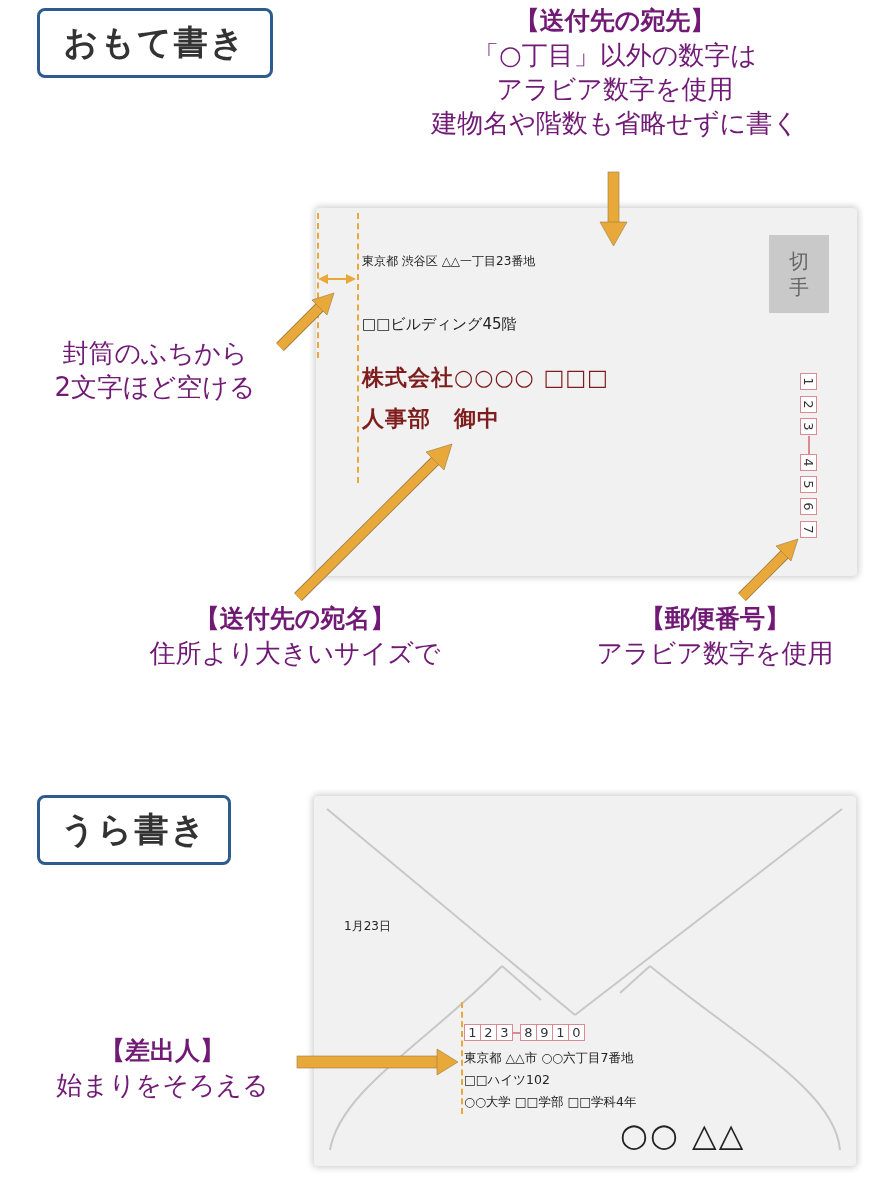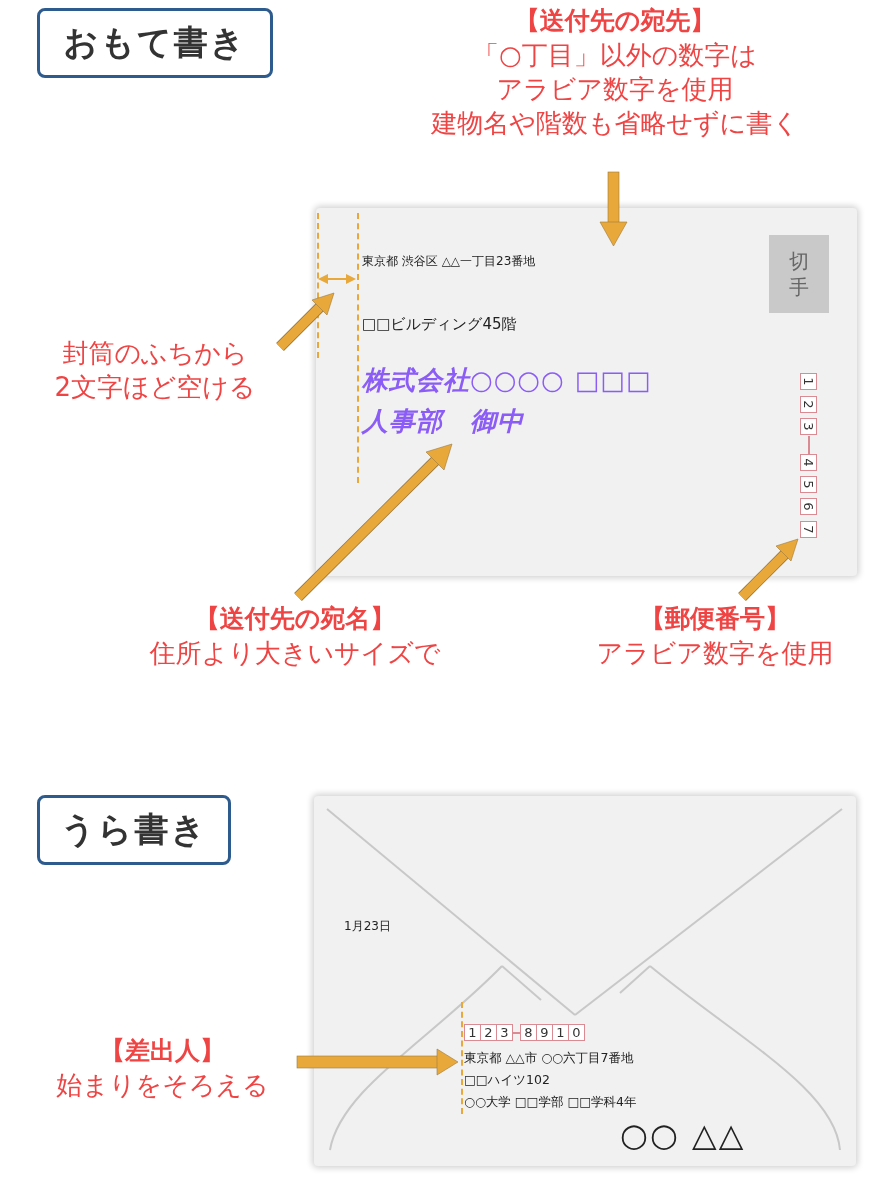--- a/index.html
+++ b/index.html
@@ -2,33 +2,33 @@
 <html><head>
 <meta charset="utf-8">
 <style>
   html, body { margin: 0; padding: 0; background: #ffffff; }
   body { width: 892px; height: 1190px; position: relative; overflow: hidden;
          font-family: "DejaVu Sans", "Liberation Sans", sans-serif; color: #333333; }
   .abs { position: absolute; }
   .section-label { position: absolute; border: 3px solid #2d5b8e; border-radius: 8px;
          background: #fff; font-weight: bold; font-size: 34px; color: #333;
          display: flex; align-items: center; justify-content: center; letter-spacing: 2px; box-sizing: border-box; }
-  .callout { position: absolute; text-align: center; color: #ef4444; }
+  .callout { position: absolute; text-align: center; color: #701a75; }
   .callout .head { font-weight: bold; font-size: 25px; line-height: 34px; }
   .callout .line { font-size: 26px; line-height: 34px; white-space: nowrap; }
   .envelope { position: absolute; background: #f1f1f1; border-radius: 4px;
          box-shadow: 0 0 6px 2px rgba(0,0,0,0.18); }
   .guide { position: absolute; border-left: 2px dashed #e9a83a; width: 0; }
   .stamp { position: absolute; background: #c9c9c9; color: #666; font-size: 20px;
          display: flex; flex-direction: column; align-items: center; justify-content: center; line-height: 26px; }
   .zipbox { position: absolute; width: 17px; height: 17px; border: 1.5px solid #d98a93;
          background: #fff; font-size: 13px; display: flex; align-items: center; justify-content: center; color: #333; box-sizing: border-box; }
   .zip-v .zipbox span { transform: rotate(90deg); display: inline-block; }
   .small { font-size: 14px; white-space: nowrap; color: #222; }
-  .big { font-size: 26px; font-weight: bold; white-space: nowrap; color: #8b5cf6; letter-spacing: 1px; font-style: italic; }
+  .big { font-size: 22px; font-weight: bold; white-space: nowrap; color: #7f1d1d; letter-spacing: 1px; }
   svg { position: absolute; overflow: visible; }
 </style>
 </head>
 <body>
 
 <div class="section-label" style="left:37px; top:8px; width:236px; height:70px;">おもて書き</div>
 
 <div class="callout" style="left:375px; top:4px; width:480px;">
   <div class="head">【送付先の宛先】</div>
   <div class="line">「○丁目」以外の数字は</div>

